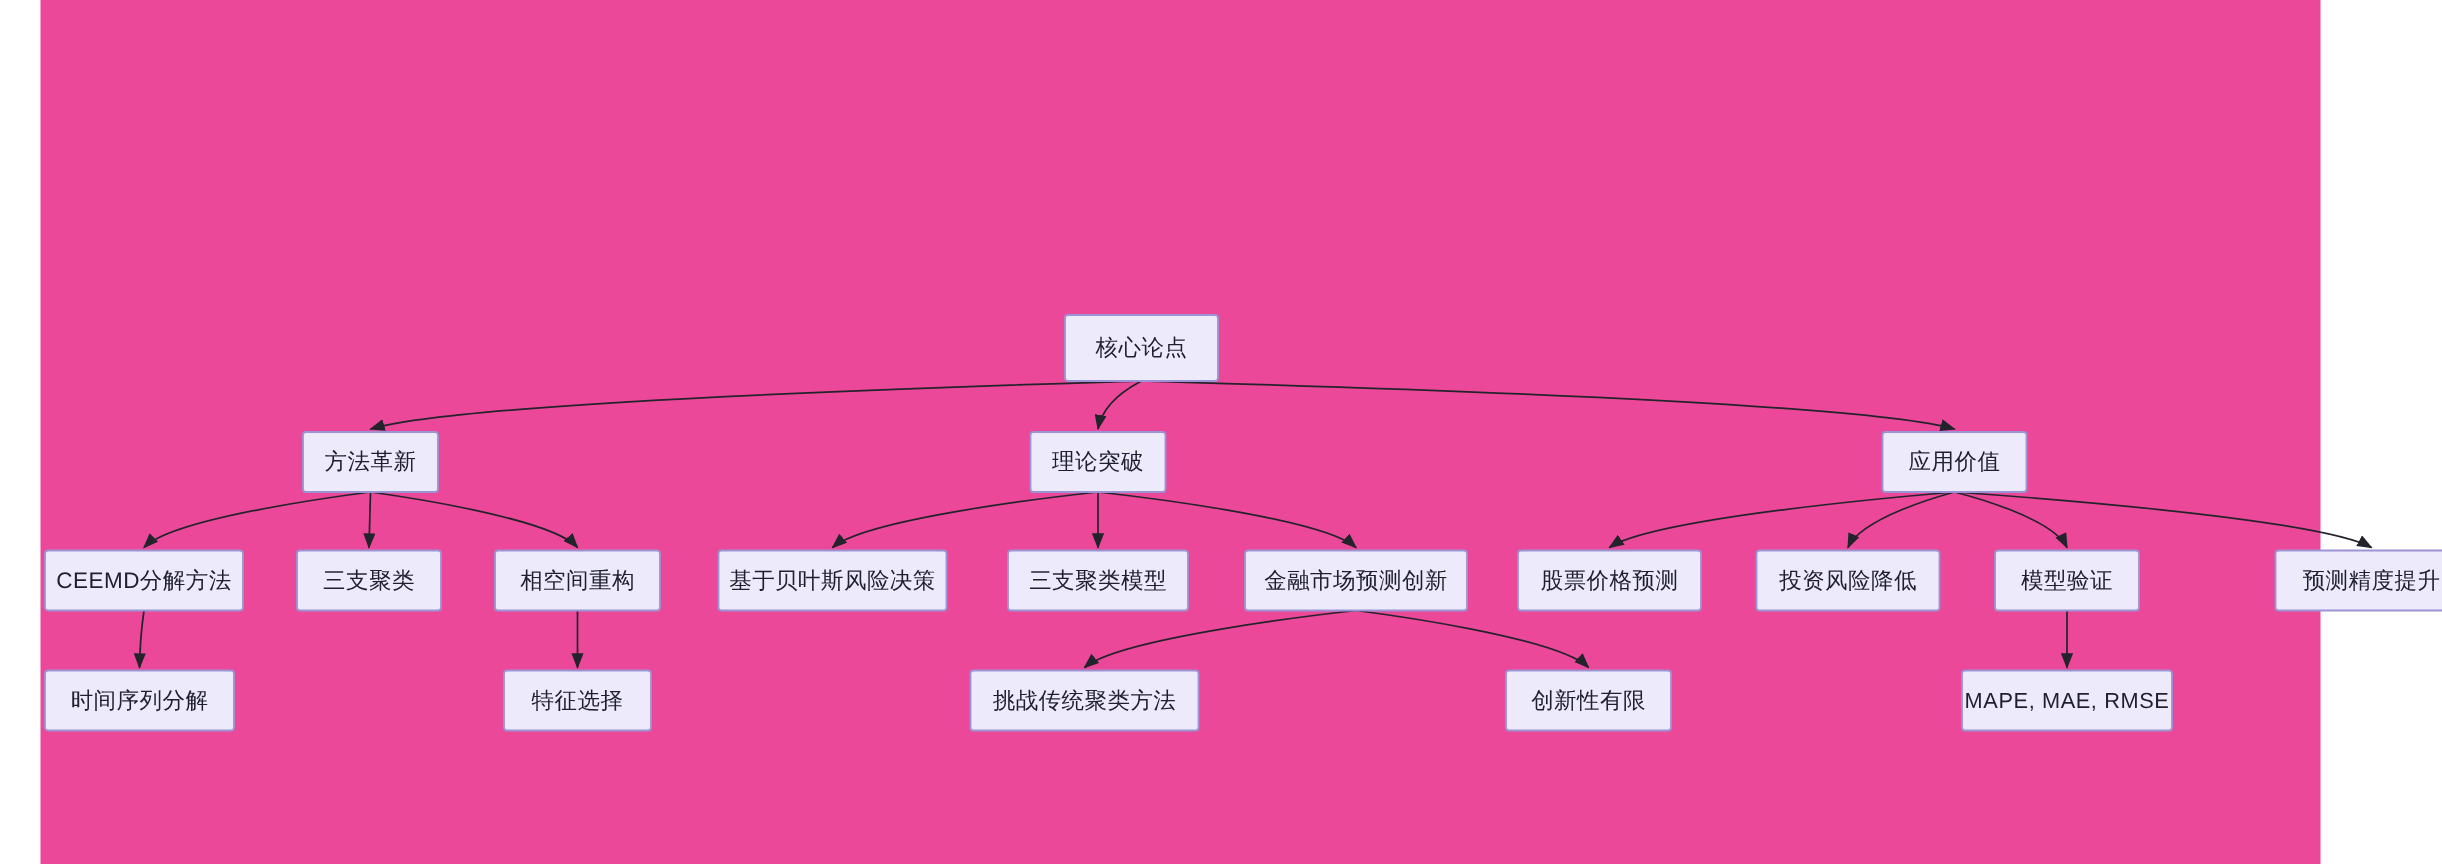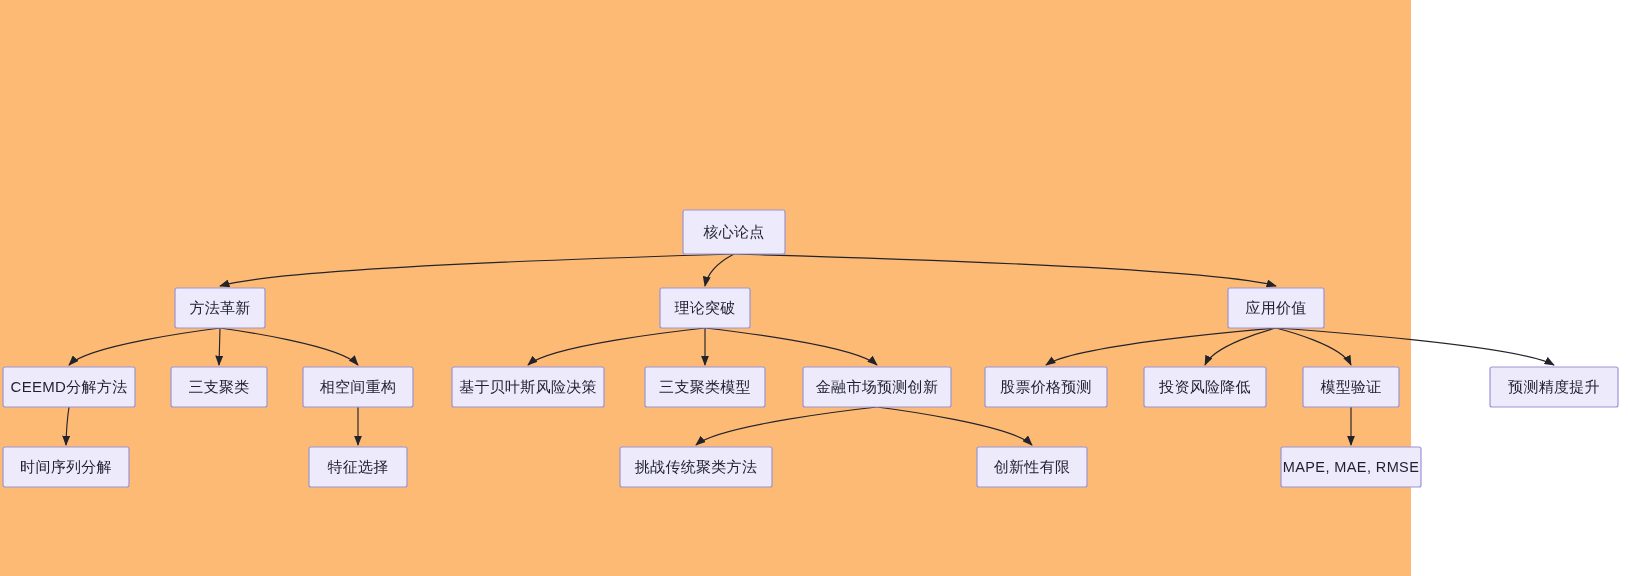--- a/index.html
+++ b/index.html
@@ -8,23 +8,24 @@
     background: #ffffff;
   }
   body {
     width: 1628px;
     height: 576px;
     font-family: "Liberation Sans", "DejaVu Sans", sans-serif;
     overflow: hidden;
   }
   #flowchart-root {
     position: relative;
-    width: 1411px;
+    width: 1520px;
     height: 576px;
-    background: #fdba74;
+    background: #ec4899;
+    margin-left: 27px;
   }
   svg#diagram-canvas {
     position: absolute;
     left: 0;
     top: 0;
     width: 1628px;
     height: 576px;
     display: block;
   }
   .node-box {

